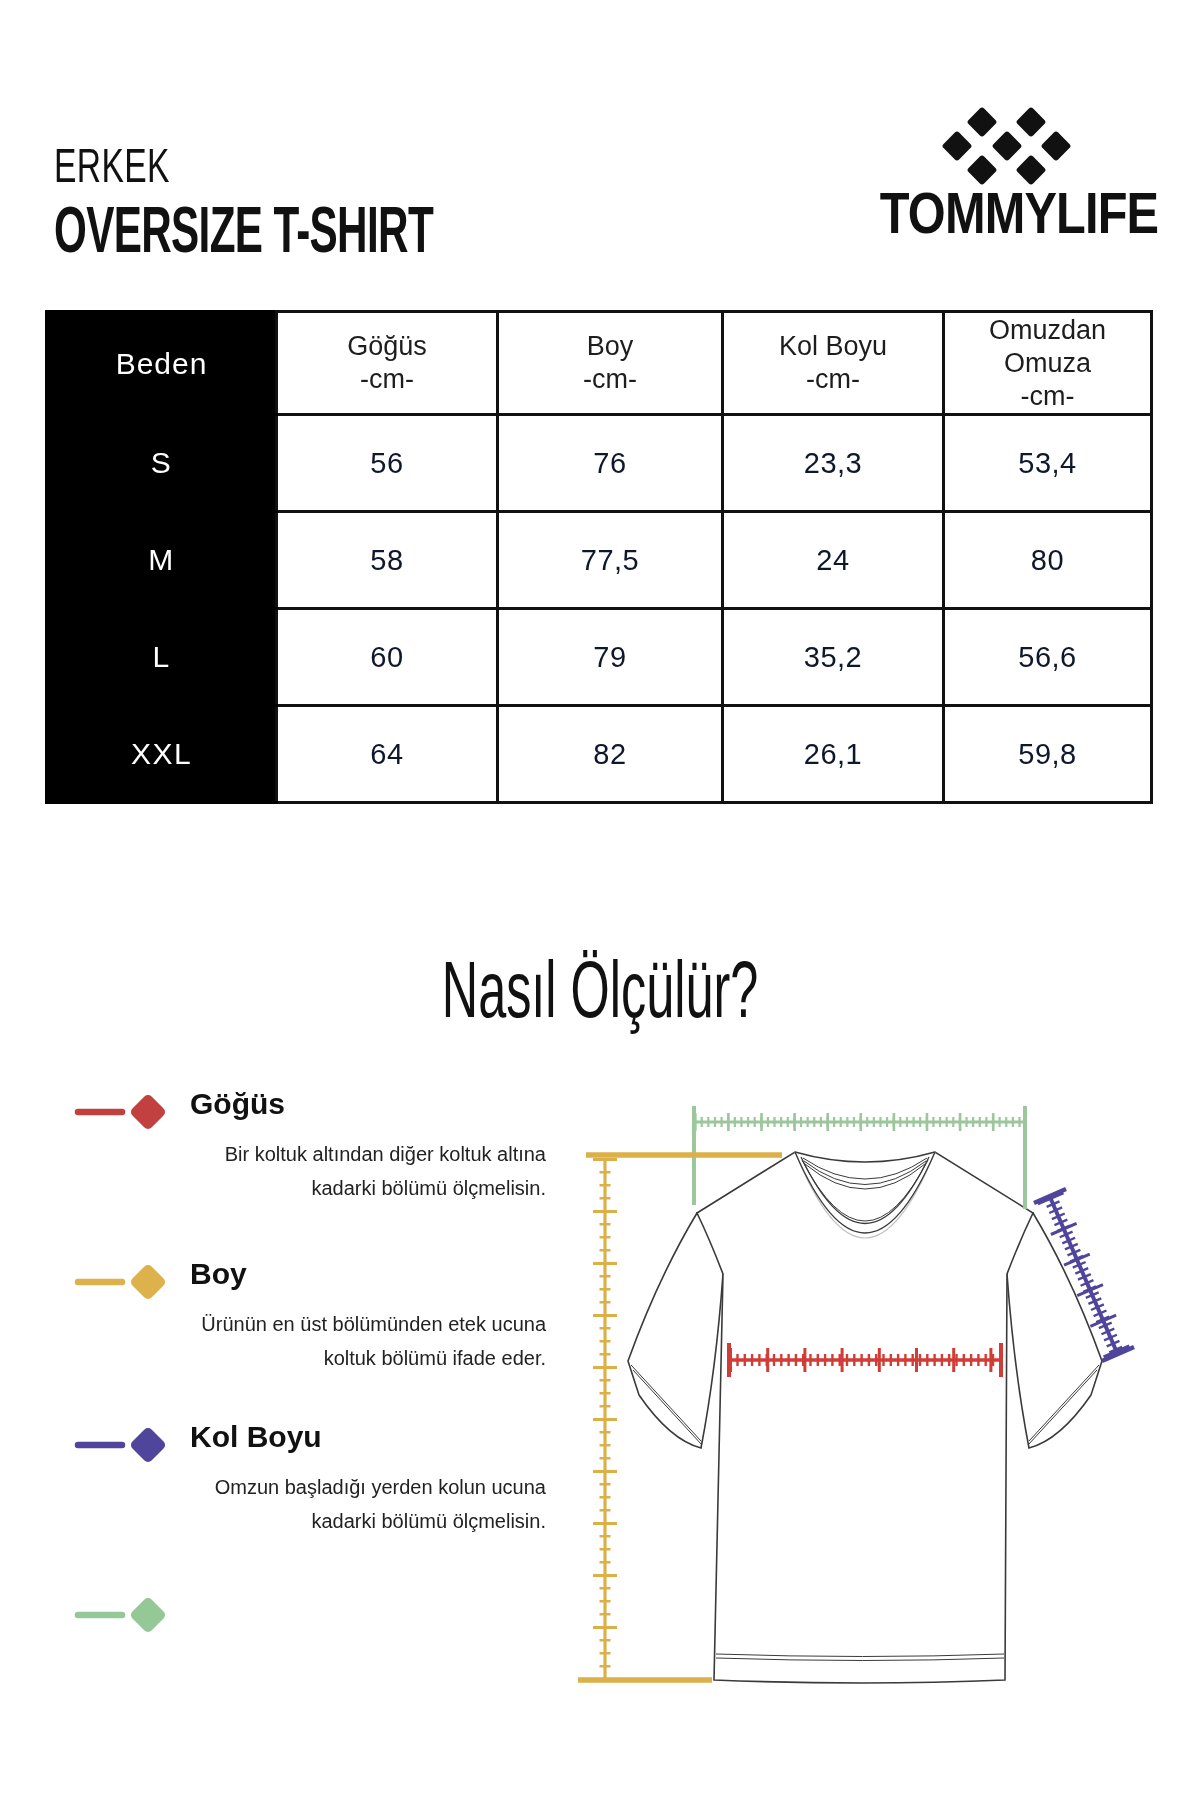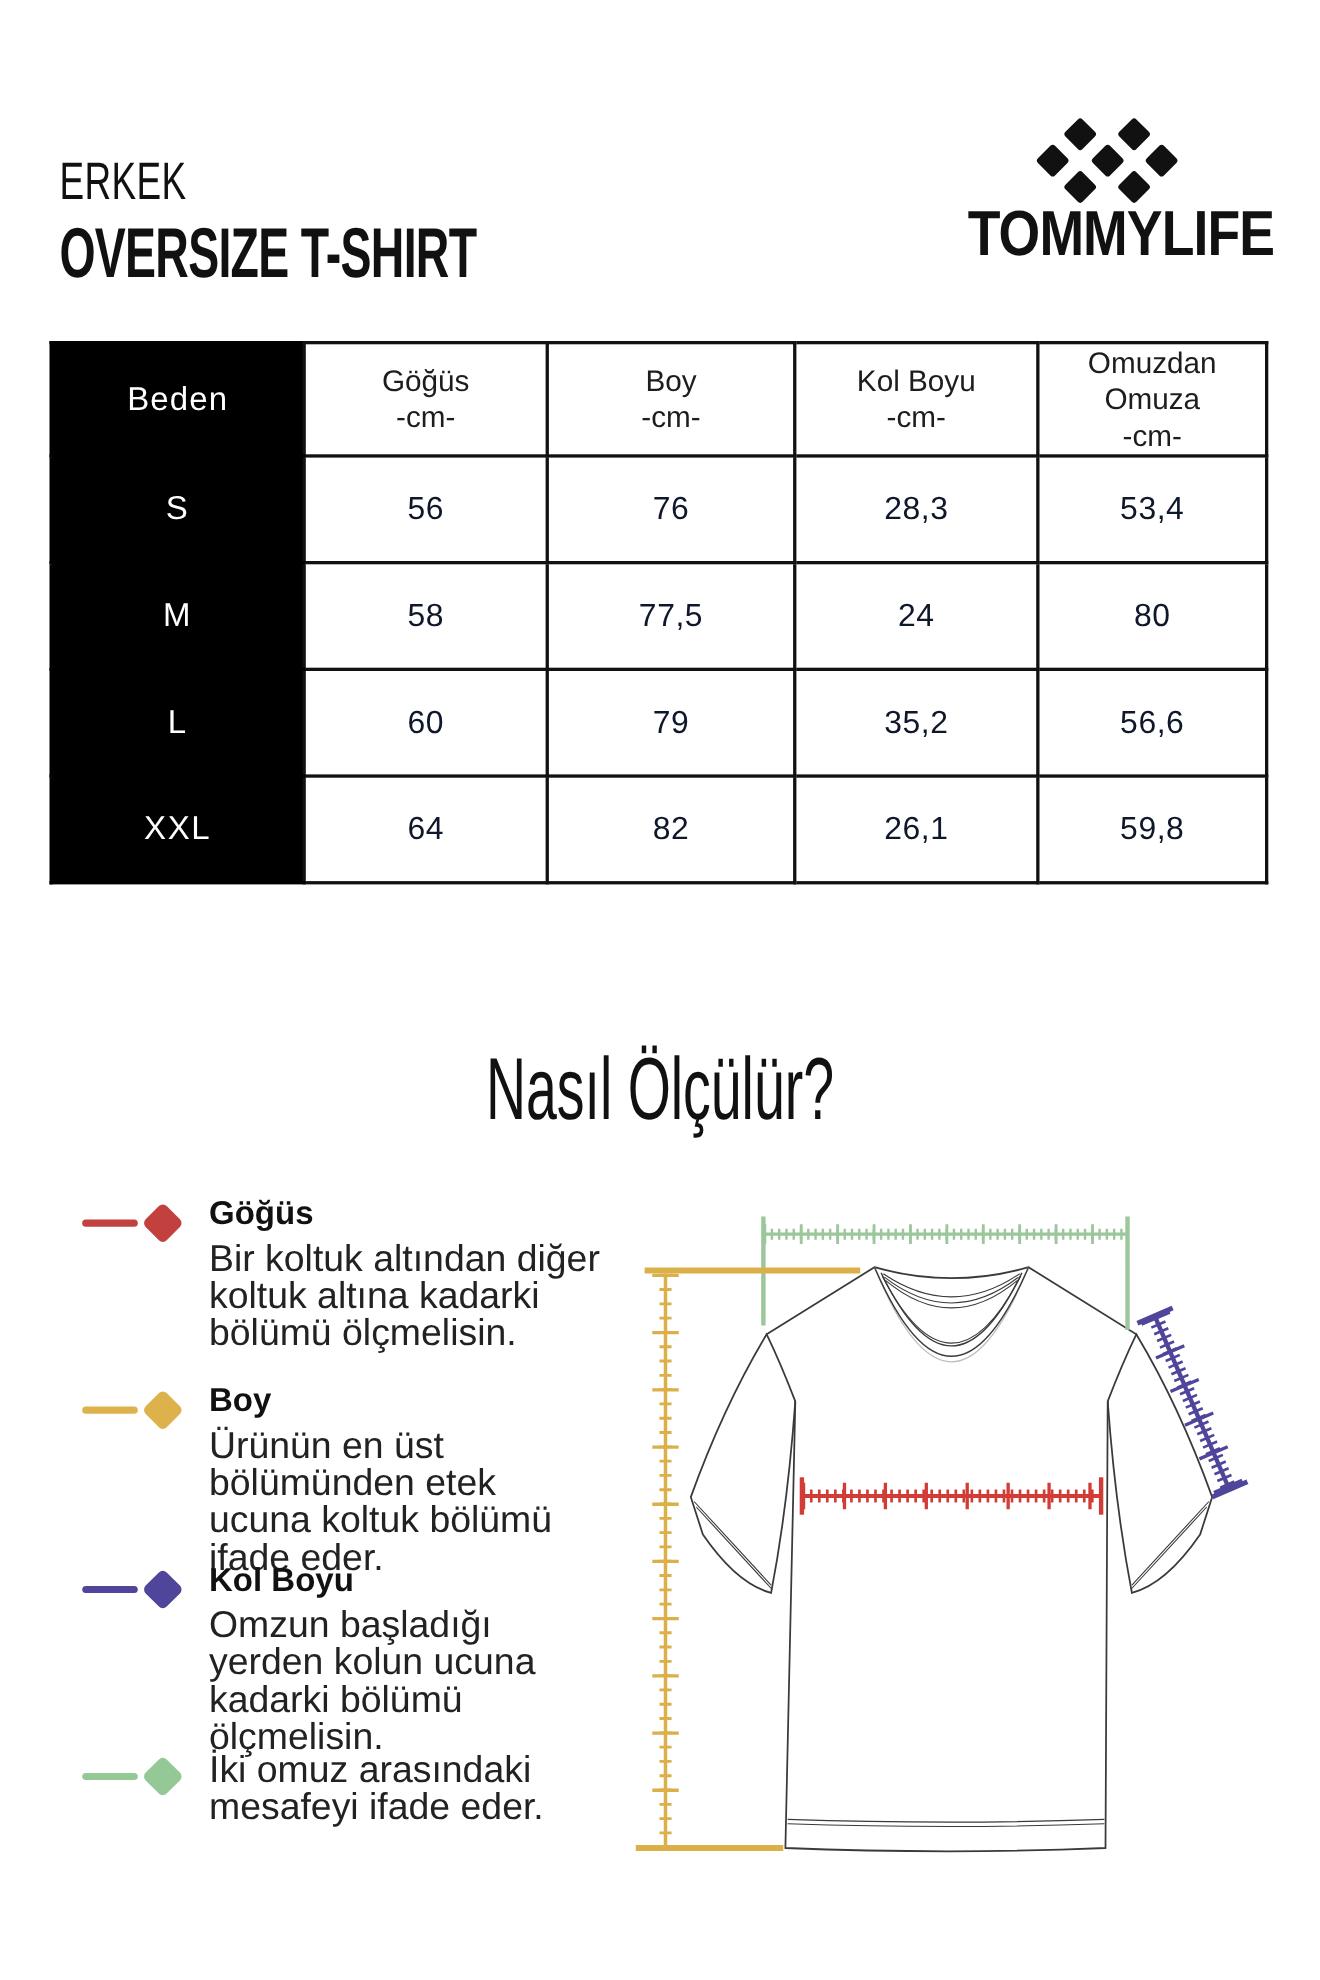--- a/index.html
+++ b/index.html
@@ -28,21 +28,21 @@
   #size-table th.dark{font-size:30px;letter-spacing:1px;color:#fff;}
   #size-table td.dark{font-size:30px;letter-spacing:1.5px;color:#fff;}
 
   
   #howto-title{left:0;top:948px;width:1200px;text-align:center;font-size:80px;line-height:84px;
     font-weight:400;transform:scaleX(.63);transform-origin:center top;white-space:nowrap;}
   .legend-item{position:absolute;left:72px;width:480px;}
   .legend-marker{position:absolute;left:0;top:-4px;}
   .legend-text{margin-left:118px;}
   .legend-label{font-size:30px;font-weight:700;line-height:38px;color:#111;}
-  .legend-desc{font-size:34px;line-height:34px;color:#222;margin-top:4px;width:356px;}
+  .legend-desc{font-size:20px;line-height:34px;color:#222;margin-top:14px;width:356px;text-align:right;}
 
   #diagram{left:540px;top:1078px;}
 </style>
 </head>
 <body>
 
 <div class="abs" id="cat-title">ERKEK</div>
 <div class="abs" id="prod-title">OVERSIZE T-SHIRT</div>
 
 <svg class="abs" id="brand-logo" width="155" height="100" viewBox="0 0 155 100">
@@ -76,21 +76,21 @@
     <th class="hcell">Kol Boyu
 -cm-</th>
     <th class="hcell">Omuzdan
 Omuza
 -cm-</th>
   </tr>
   <tr>
     <td class="dark">S</td>
     <td class="vcell">56</td>
     <td class="vcell">76</td>
-    <td class="vcell">28,3</td>
+    <td class="vcell">23,3</td>
     <td class="vcell">53,4</td>
   </tr>
   <tr>
     <td class="dark">M</td>
     <td class="vcell">58</td>
     <td class="vcell">77,5</td>
     <td class="vcell">24</td>
     <td class="vcell">80</td>
   </tr>
   <tr>
@@ -144,21 +144,20 @@
     <div class="legend-desc">Omzun başladığı yerden kolun ucuna kadarki bölümü ölçmelisin.</div>
   </div>
 </div>
 
 <div class="legend-item" style="top:1588px">
   <svg class="legend-marker" width="110" height="62">
     <line x1="6" y1="31" x2="50" y2="31" stroke-width="6.5" stroke-linecap="round" stroke="#95c897"></line>
     <rect x="62.5" y="17.5" width="27" height="27" rx="5" transform="rotate(45 76 31)" fill="#95c897"></rect>
   </svg>
   <div class="legend-text">
-    <div class="legend-desc">İki omuz arasındaki mesafeyi ifade eder.</div>
   </div>
 </div>
 
 <svg class="abs" id="diagram" width="620" height="662" viewBox="0 0 620 662">
 
   <g fill="#ffffff" stroke="#3a3a3a" stroke-width="1.6">
 
     <path d="M157,135 Q118,200 88,283 L99,317 Q130,362 161,370 Q176,292 183,196 Q177,158 157,135 Z"></path>
 
     <path d="M493,135 Q532,200 562,283 L551,317 Q520,362 489,370 Q474,292 467,196 Q473,158 493,135 Z"></path>

